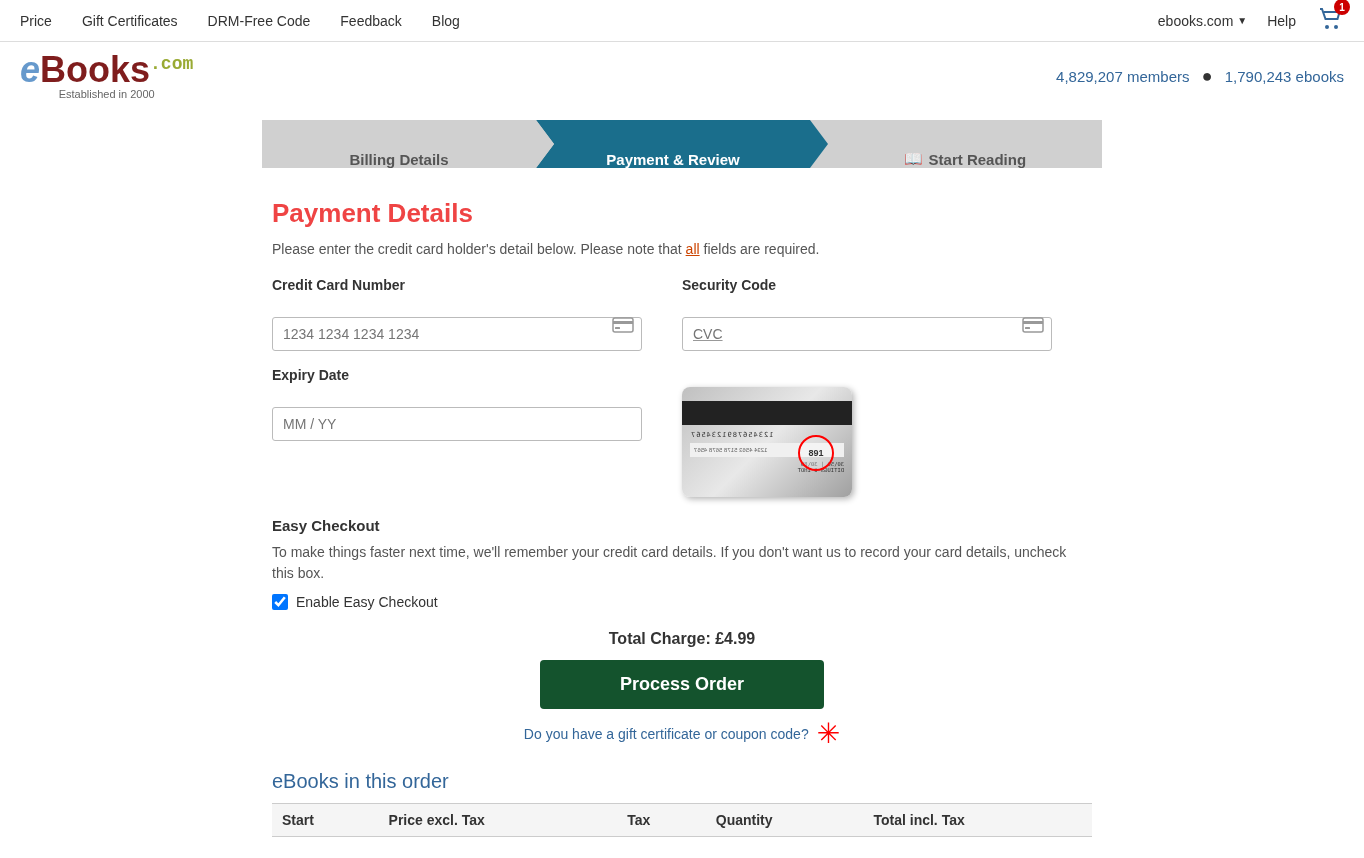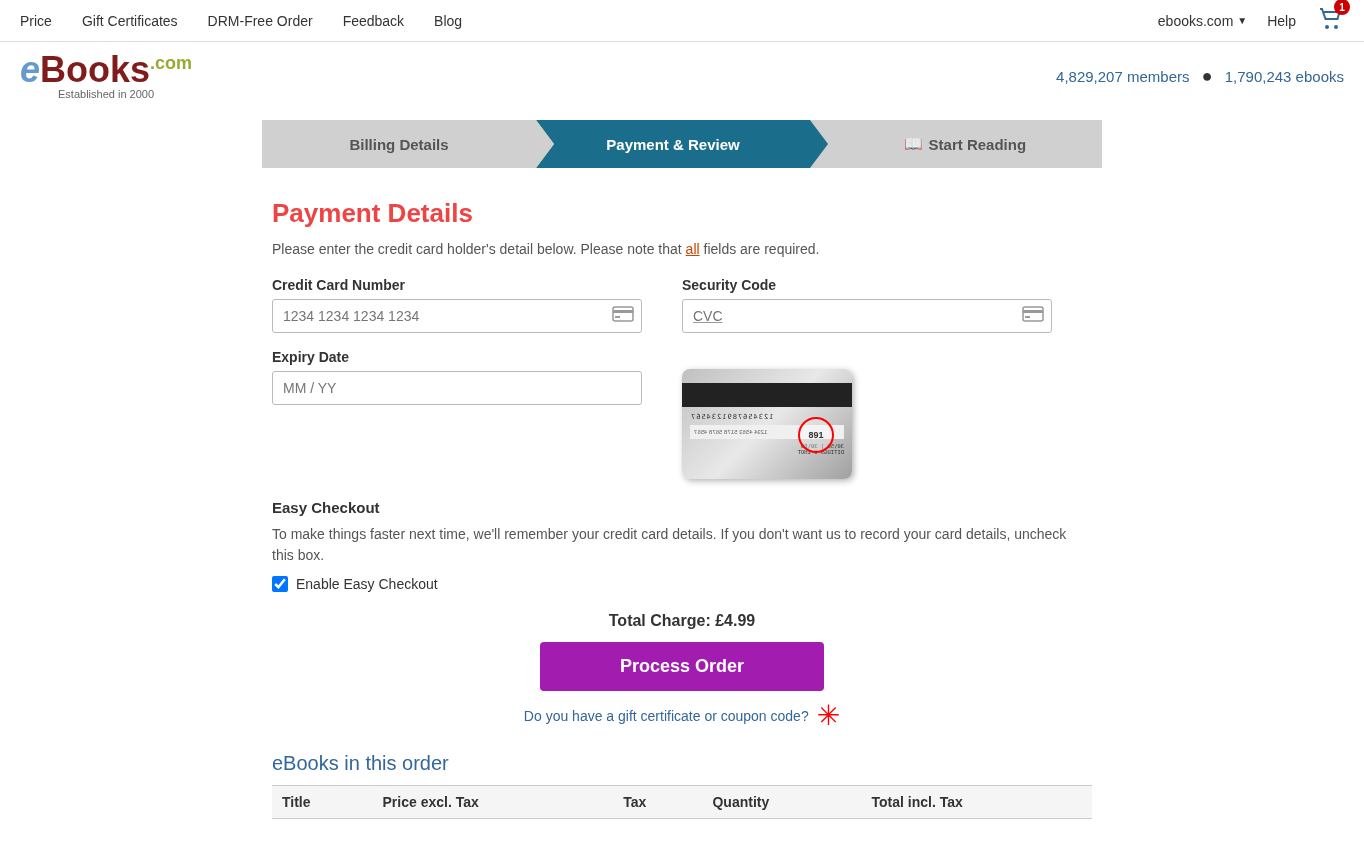--- a/index.html
+++ b/index.html
@@ -45,35 +45,35 @@
       display: flex;
       align-items: center;
       justify-content: space-between;
       padding: 10px 20px 10px 20px;
       background: #fff;
     }
     .logo-area { display: flex; flex-direction: column; }
     .logo-text { font-size: 36px; font-weight: bold; color: #336699; line-height: 1; }
     .logo-text span.e { color: #6699cc; font-style: italic; }
     .logo-text span.books { color: #7f1d1d; }
-    .logo-text span.com { color: #99aa33; font-size: 18px; vertical-align: super; }
+    .logo-text span.com { color: #99aa33; font-size: 18px; vertical-align: super; font-family: Liberation Mono, monospace; }
     .established { font-size: 11px; color: #666; text-align: center; }
     .member-stats { font-size: 15px; color: #336699; }
     .member-stats .dot { color: #333; font-size: 18px; margin: 0 8px; }
 
     
     .progress-steps {
       display: flex;
       margin: 10px auto 20px auto;
       max-width: 840px;
       height: 48px;
     }
     .step {
       display: flex;
-      align-items: center;
+      align-items: flex-end;
       justify-content: center;
       font-weight: bold;
       font-size: 15px;
       flex: 1;
       position: relative;
     }
     .step-inactive {
       background: #d0d0d0;
       color: #555;
     }
@@ -135,31 +135,31 @@
       margin-bottom: 20px;
     }
     .subtitle a { color: #cc4400; }
 
     
     .form-row {
       display: flex;
       gap: 40px;
       margin-bottom: 16px;
     }
-    .form-group { display: flex; flex-direction: column; gap: 6px; }
+    .form-group { display: flex; flex-direction: column; gap: 24px; }
     .form-group label { font-weight: bold; font-size: 14px; color: #333; }
     .form-group input {
       border: 1px solid #bbb;
       border-radius: 3px;
       padding: 8px 10px;
       font-size: 14px;
       color: #999;
       background: #fff;
     }
-    .input-with-icon { position: relative; display: flex; align-items: center; }
+    .input-with-icon { position: relative; display: flex; }
     .input-with-icon input { padding-right: 36px; }
     .card-icon {
       position: absolute;
       right: 8px;
       color: #888;
       font-size: 18px;
     }
     .wide-input { width: 370px; }
     .medium-input { width: 370px; text-decoration: underline; }
     .expiry-input { width: 370px; }
@@ -238,21 +238,21 @@
     .easy-checkout-title { font-weight: bold; font-size: 15px; margin-bottom: 8px; }
     .easy-checkout-desc { font-size: 14px; color: #555; margin-bottom: 10px; line-height: 1.5; }
     .checkbox-row { display: flex; align-items: center; gap: 8px; }
     .checkbox-row input[type=checkbox] { width: 16px; height: 16px; }
     .checkbox-row label { font-size: 14px; color: #333; }
 
     
     .total-section { text-align: center; margin: 20px 0 10px 0; }
     .total-charge { font-size: 16px; font-weight: bold; color: #333; margin-bottom: 12px; }
     .process-btn {
-      background: #a21caf;
+      background: #14532d;
       color: #fff;
       border: none;
       border-radius: 4px;
       padding: 14px 80px;
       font-size: 18px;
       font-weight: bold;
       cursor: pointer;
       display: inline-block;
     }
     .coupon-link { color: #336699; text-decoration: none; font-size: 14px; }
@@ -289,21 +289,21 @@
     
     .dropdown-arrow { font-size: 10px; }
   </style>
 </head>
 <body>
 
 <nav class="top-nav">
   <div class="top-nav-left">
     <a href="#">Price</a>
     <a href="#">Gift Certificates</a>
-    <a href="#">DRM-Free Order</a>
+    <a href="#">DRM-Free Code</a>
     <a href="#">Feedback</a>
     <a href="#">Blog</a>
   </div>
   <div class="top-nav-right">
     <div class="ebooks-dropdown">
       <span>ebooks.com</span>
       <span class="dropdown-arrow">▼</span>
     </div>
     <a href="#">Help</a>
     <div class="cart-icon-wrapper">
@@ -421,21 +421,21 @@
 
       <span class="starburst">✳</span>
     </div>
   </div>
 
   <div class="ebooks-section">
     <h2 class="ebooks-title">eBooks in this order</h2>
     <table class="ebooks-table">
       <thead>
         <tr>
-          <th>Title</th>
+          <th>Start</th>
           <th>Price excl. Tax</th>
           <th>Tax</th>
           <th>Quantity</th>
           <th>Total incl. Tax</th>
         </tr>
       </thead>
       <tbody>
       </tbody>
     </table>
   </div>

